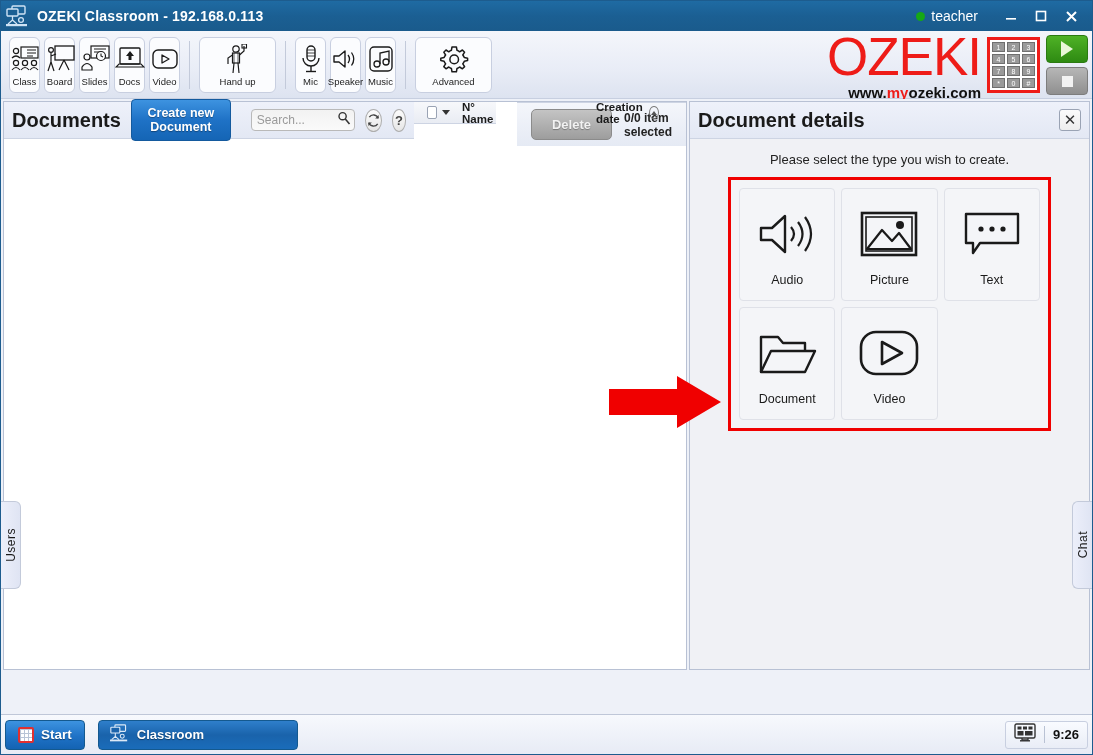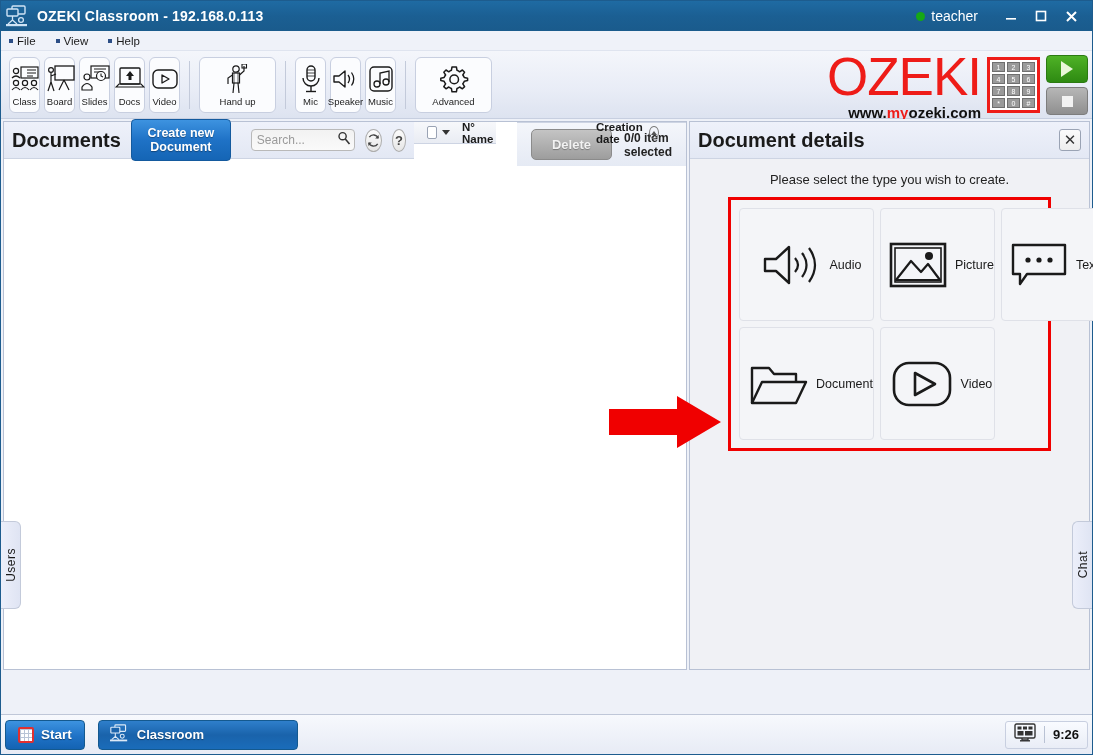--- a/index.html
+++ b/index.html
@@ -264,24 +264,23 @@
   }
   .typegrid {
     display: grid; grid-template-columns: repeat(3, 1fr);
     gap: 6px;
   }
   .typecell {
     height: 113px;
     background: #f4f5f8;
     border: 1px solid #dfe1e8;
     border-radius: 4px;
-    display: flex; flex-direction: row;
+    display: flex; flex-direction: column;
     align-items: center; justify-content: center; gap: 8px;
     cursor: pointer;
-    padding-left: 8px;
   }
   .typecell.empty { background: transparent; border-color: transparent; cursor: default; }
   .typecell .ti { height: 62px; display: flex; align-items: center; justify-content: center; }
   .typecell .tl { font-size: 12.5px; color: #1a1a1a; }
 
   
   .redarrow {
     position: absolute; left: 608px; top: 277px;
     width: 112px; height: 52px; z-index: 6; pointer-events: none;
   }
@@ -365,34 +364,20 @@
           <rect x="1.5" y="1.5" width="9" height="9" fill="none" stroke="#fff" stroke-width="1.6"></rect>
         </svg>
     </div>
     <div class="tb-btn">
       <svg width="13" height="13" viewBox="0 0 13 13">
           <path d="M2 2 L11 11 M11 2 L2 11" stroke="#fff" stroke-width="2" fill="none"></path>
         </svg>
     </div>
   </div>
 
-  <div class="menubar">
-    <div class="menu-item">
-      <span class="menu-bullet"></span>
-      <span>File</span>
-    </div>
-    <div class="menu-item">
-      <span class="menu-bullet"></span>
-      <span>View</span>
-    </div>
-    <div class="menu-item">
-      <span class="menu-bullet"></span>
-      <span>Help</span>
-    </div>
-  </div>
 
   <div class="toolbar">
 
     <div class="tgroup">
       <div class="tbtn">
         <span class="ic">
           <svg width="30" height="26" viewBox="0 0 30 26">
             <rect x="11" y="1" width="17" height="11" fill="none" stroke="#1a1a1a" stroke-width="1.2"></rect>
             <line x1="17" y1="4" x2="26" y2="4" stroke="#1a1a1a" stroke-width="1"></line>
             <line x1="17" y1="7" x2="26" y2="7" stroke="#1a1a1a" stroke-width="1"></line>

